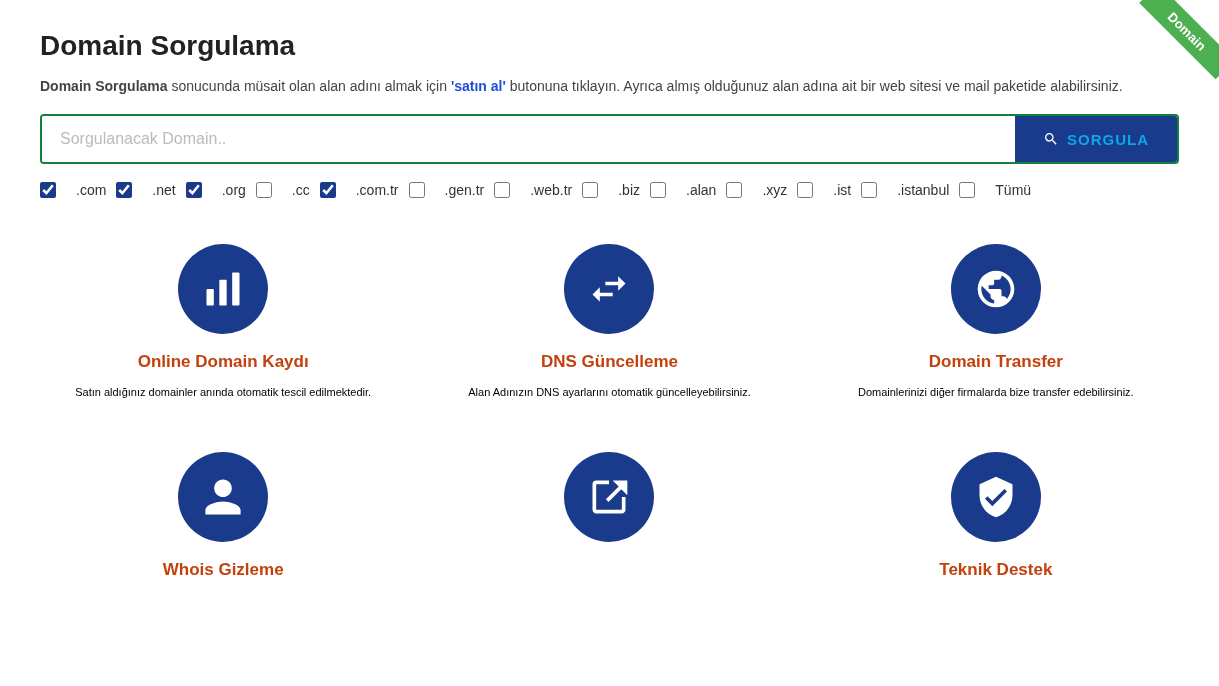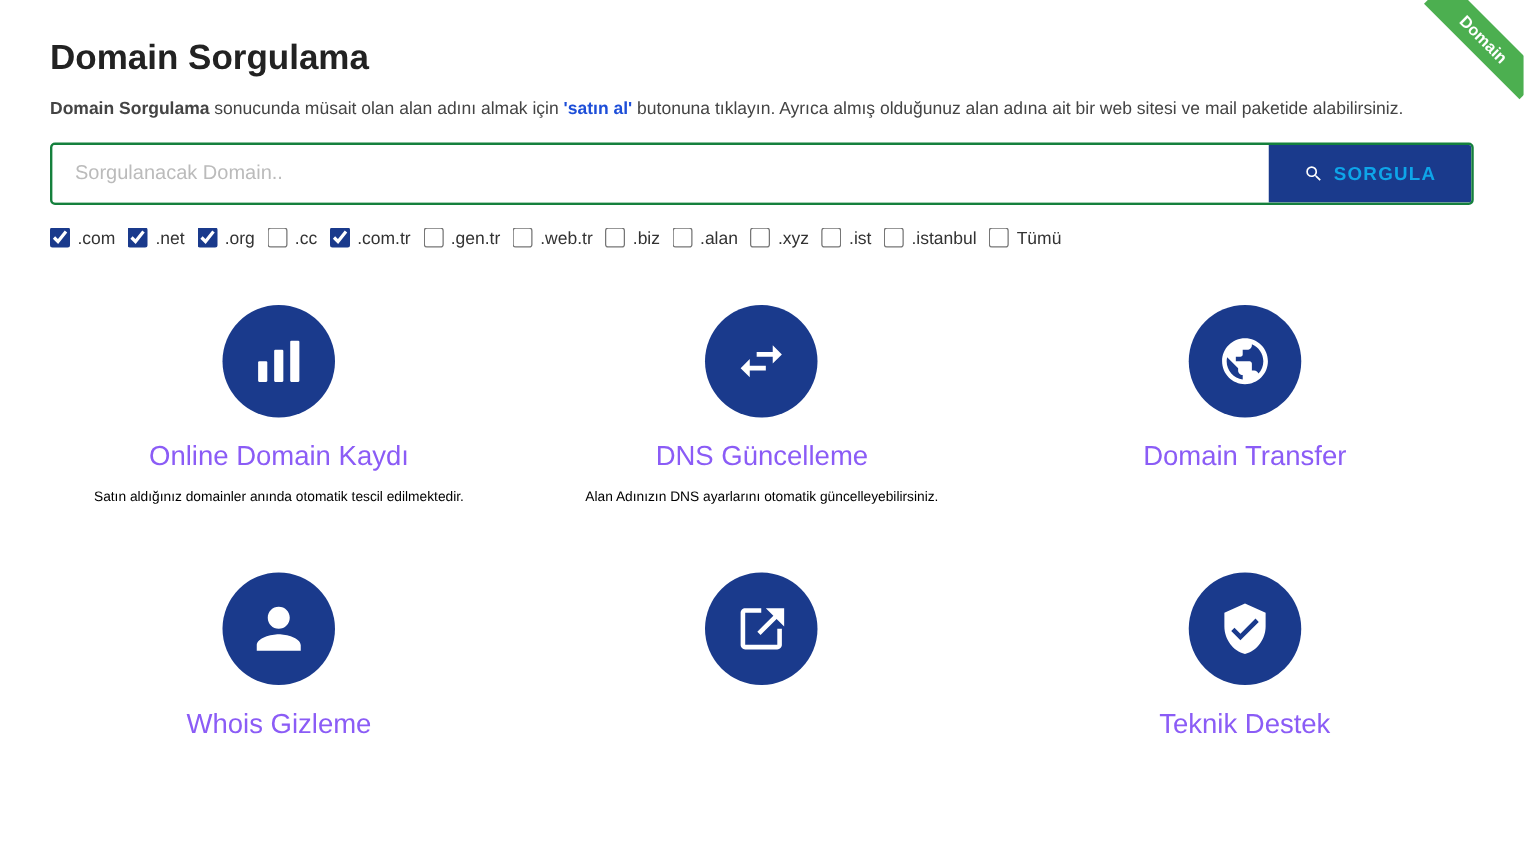--- a/index.html
+++ b/index.html
@@ -91,21 +91,21 @@
       display: flex;
       flex-wrap: wrap;
       gap: 10px;
       align-items: center;
       margin-bottom: 36px;
       font-size: 14px;
     }
     .checkbox-item {
       display: flex;
       align-items: center;
-      gap: 6px;
+      gap: 20px;
       cursor: pointer;
     }
     .checkbox-item input[type="checkbox"] {
       width: 16px;
       height: 16px;
       accent-color: #1a3a8c;
     }
 
     
     .feature-grid {
@@ -129,23 +129,23 @@
       align-items: center;
       justify-content: center;
       margin-bottom: 18px;
     }
     .feature-icon-circle svg {
       width: 44px;
       height: 44px;
       fill: white;
     }
     .feature-title {
-      font-size: 22px;
-      font-weight: normal;
-      color: #8b5cf6;
+      font-size: 17px;
+      font-weight: bold;
+      color: #c2410c;
       margin-bottom: 12px;
     }
     .feature-desc {
       font-size: 11px;
       color: #000000;
       line-height: 1.6;
     }
   </style>
 </head>
 <body>
@@ -246,20 +246,21 @@
       <div class="feature-title">DNS Güncelleme</div>
       <div class="feature-desc">Alan Adınızın DNS ayarlarını otomatik güncelleyebilirsiniz.</div>
     </div>
     <div class="feature-item">
       <div class="feature-icon-circle">
         <svg viewBox="0 0 24 24" fill="white" xmlns="http://www.w3.org/2000/svg" style="width: 44px; height: 44px;">
     <path d="M12 2C6.48 2 2 6.48 2 12s4.48 10 10 10 10-4.48 10-10S17.52 2 12 2zm-1 17.93c-3.95-.49-7-3.85-7-7.93 0-.62.08-1.21.21-1.79L9 15v1c0 1.1.9 2 2 2v1.93zm6.9-2.54c-.26-.81-1-1.39-1.9-1.39h-1v-3c0-.55-.45-1-1-1H8v-2h2c.55 0 1-.45 1-1V7h2c1.1 0 2-.9 2-2v-.41c2.93 1.19 5 4.06 5 7.41 0 2.08-.8 3.97-2.1 5.39z"></path>
   </svg>
       </div>
       <div class="feature-title">Domain Transfer</div>
+      <div class="feature-desc">Domainlerinizi diğer firmalarda bize transfer edebilirsiniz.</div>
     </div>
     <div class="feature-item">
       <div class="feature-icon-circle">
         <svg viewBox="0 0 24 24" fill="white" xmlns="http://www.w3.org/2000/svg" style="width: 44px; height: 44px;">
     <path d="M12 12c2.7 0 4.8-2.1 4.8-4.8S14.7 2.4 12 2.4 7.2 4.5 7.2 7.2 9.3 12 12 12zm0 2.4c-3.2 0-9.6 1.6-9.6 4.8v2.4h19.2v-2.4c0-3.2-6.4-4.8-9.6-4.8z"></path>
   </svg>
       </div>
       <div class="feature-title">Whois Gizleme</div>
     </div>
     <div class="feature-item">

